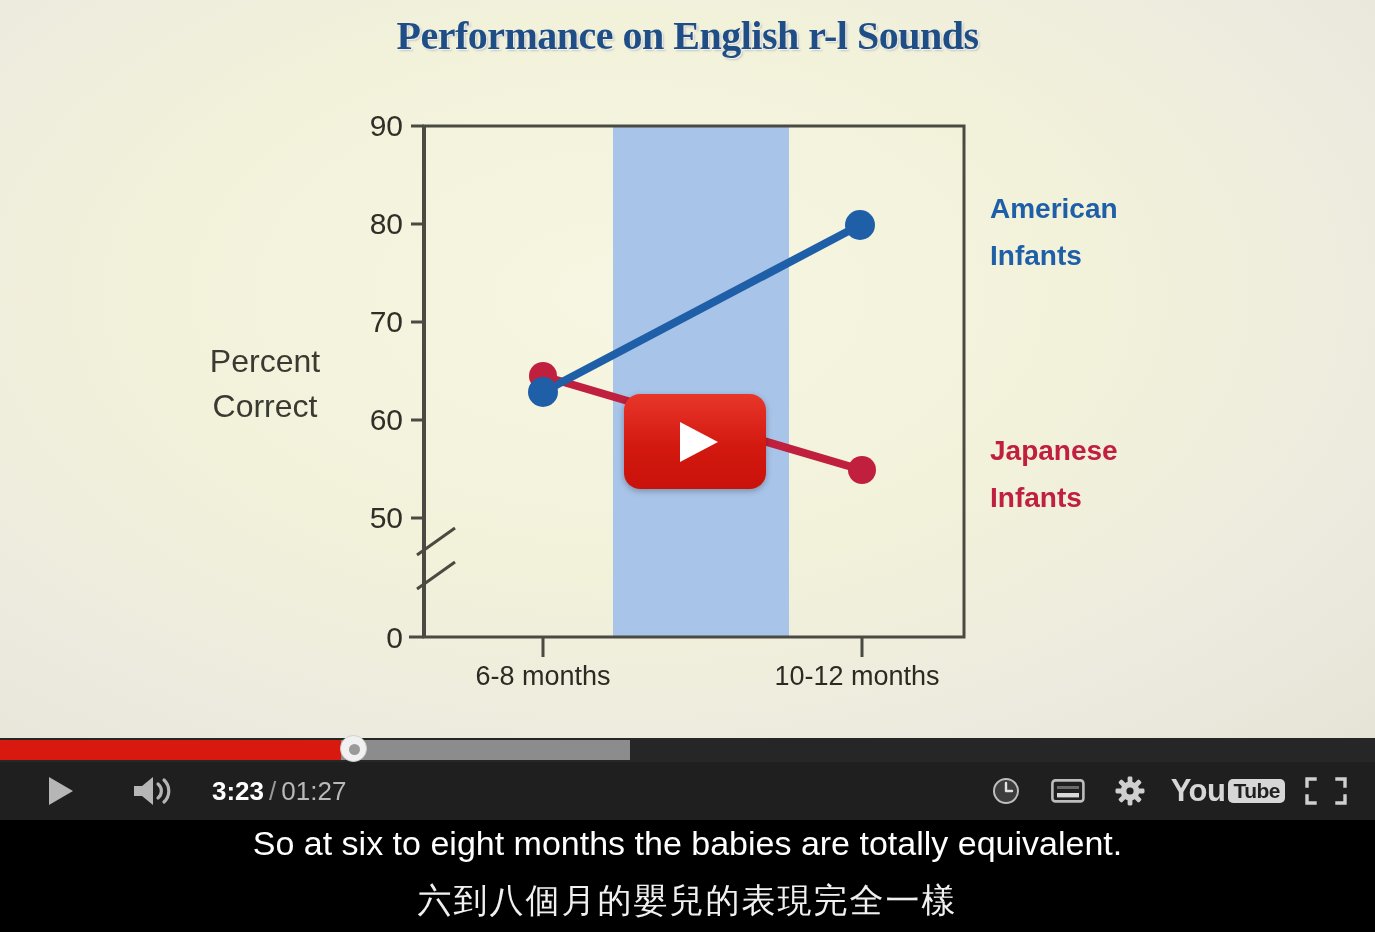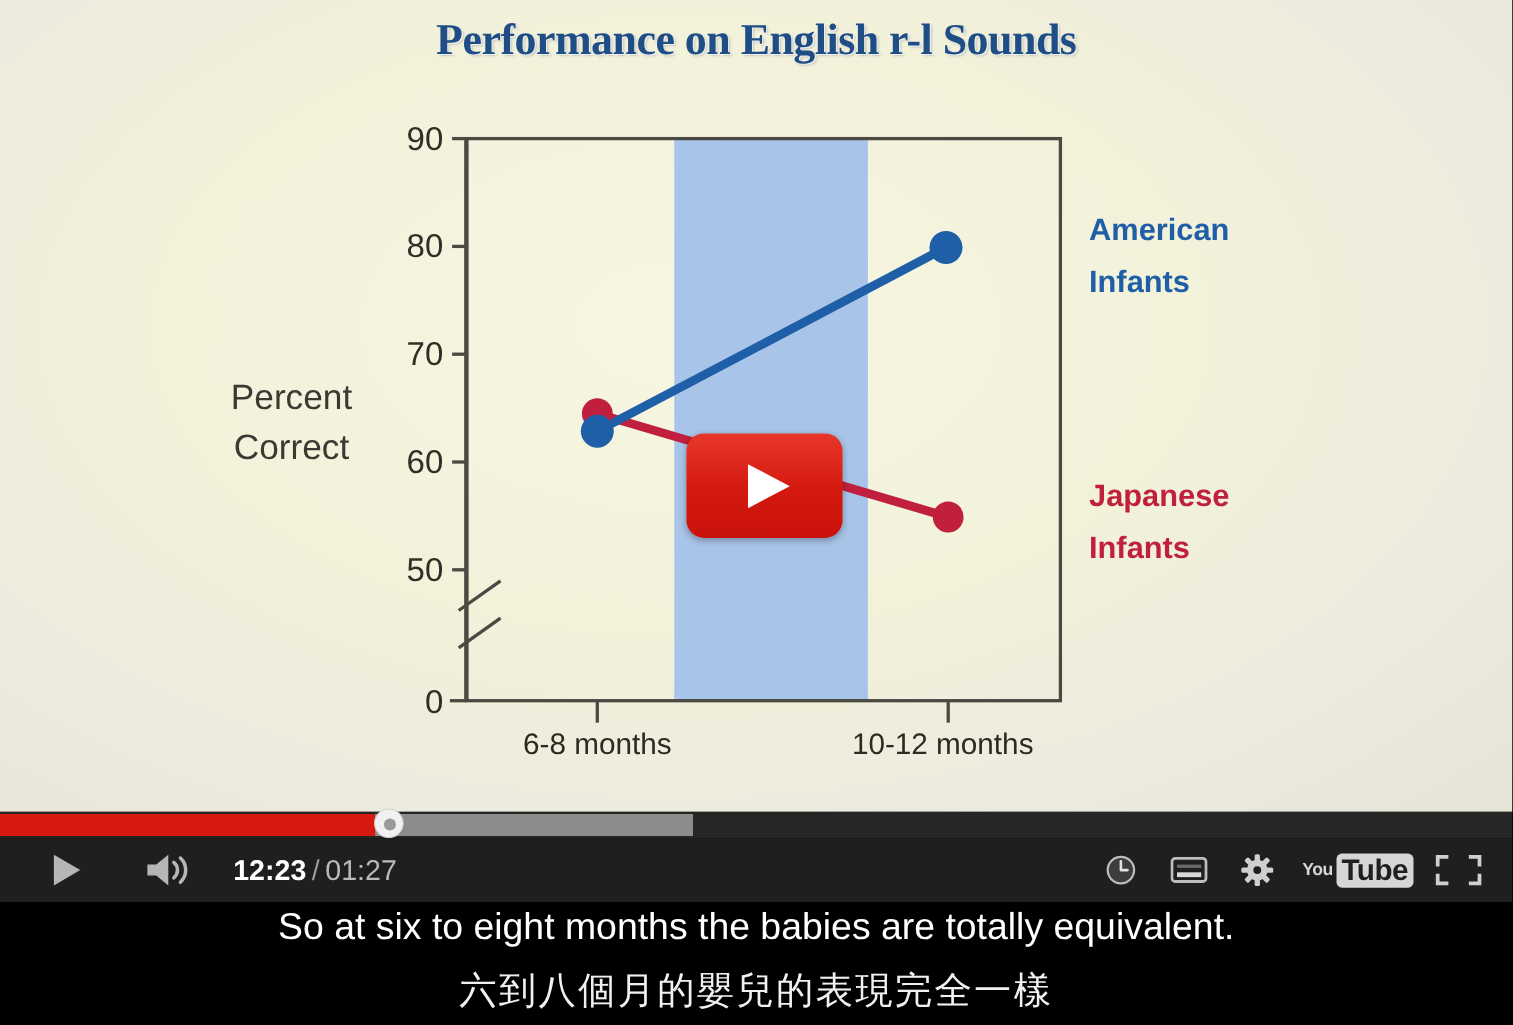--- a/index.html
+++ b/index.html
@@ -87,23 +87,23 @@
   #time-display .cur { color:#ffffff; font-weight:bold; }
   #time-display .sep { color:#9b9b9b; padding:0 5px; }
   #time-display .tot { color:#b9b9b9; }
 
   #right-controls { margin-left:auto; display:flex; align-items:center; height:58px; padding-right:18px; }
   #right-controls .ctl { width:62px; height:58px; }
   #yt-logo {
     display:flex; align-items:center; gap:3px; margin:0 10px; cursor:pointer;
     font-family:"Liberation Sans", sans-serif; font-weight:bold;
   }
-  #yt-logo .you { color:#d6d6d6; font-size:16px; letter-spacing:-0.5px; }
+  #yt-logo .you { color:#d6d6d6; font-size:31px; letter-spacing:-0.5px; }
   #yt-logo .tube {
-    color:#1f1f1f; background:#d6d6d6; font-size:27px; padding:0 5px;
+    color:#1f1f1f; background:#d6d6d6; font-size:21px; padding:0 5px;
     border-radius:5px; letter-spacing:-0.5px;
   }
   #btn-fullscreen { width:72px; height:58px; }
 
   
   #subtitles {
     position:absolute; left:0; top:820px; width:1375px; height:112px;
     background:#000; text-align:center;
   }
   #sub-en {
@@ -197,21 +197,21 @@
 
     <div class="ctl" id="btn-volume">
       <svg width="44" height="34" viewBox="0 0 44 34">
         <path d="M2 12 h8 L21 3 v28 L10 22 H2 Z" fill="#b6b6b6"></path>
         <path d="M26 10 a9 9 0 0 1 0 14" fill="none" stroke="#b6b6b6" stroke-width="3.2" stroke-linecap="round"></path>
         <path d="M32 6 a15 15 0 0 1 0 22" fill="none" stroke="#b6b6b6" stroke-width="3.2" stroke-linecap="round"></path>
       </svg>
     </div>
 
     <div id="time-display">
-      <span class="cur">12:23</span><span class="sep">/</span><span class="tot">01:27</span>
+      <span class="cur">3:23</span><span class="sep">/</span><span class="tot">01:27</span>
     </div>
 
     <div id="right-controls">
 
       <div class="ctl">
         <svg width="28" height="28" viewBox="0 0 28 28">
           <circle cx="14" cy="14" r="12" fill="#3d3d3d" stroke="#bdbdbd" stroke-width="2"></circle>
           <path d="M14 6 v8 h6" fill="none" stroke="#e2e2e2" stroke-width="2.4" stroke-linecap="round" stroke-linejoin="round"></path>
         </svg>
       </div>

